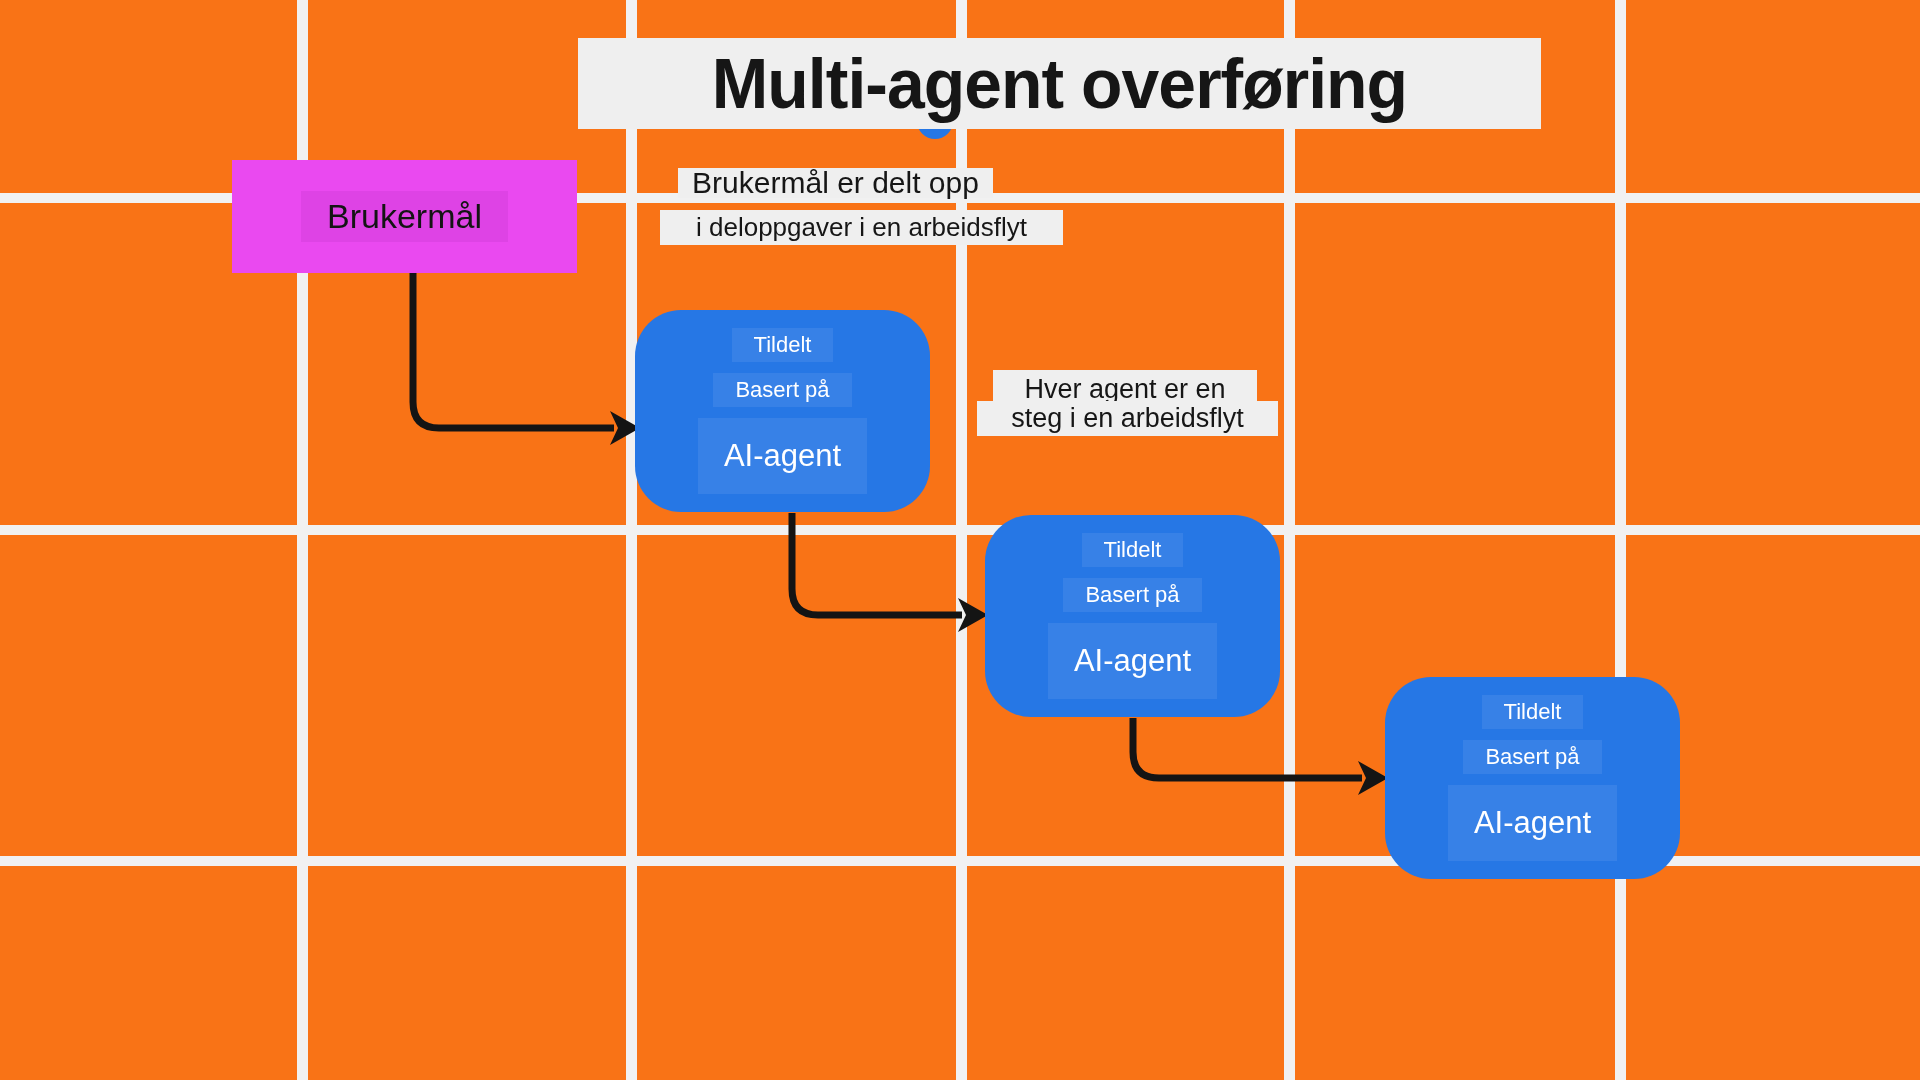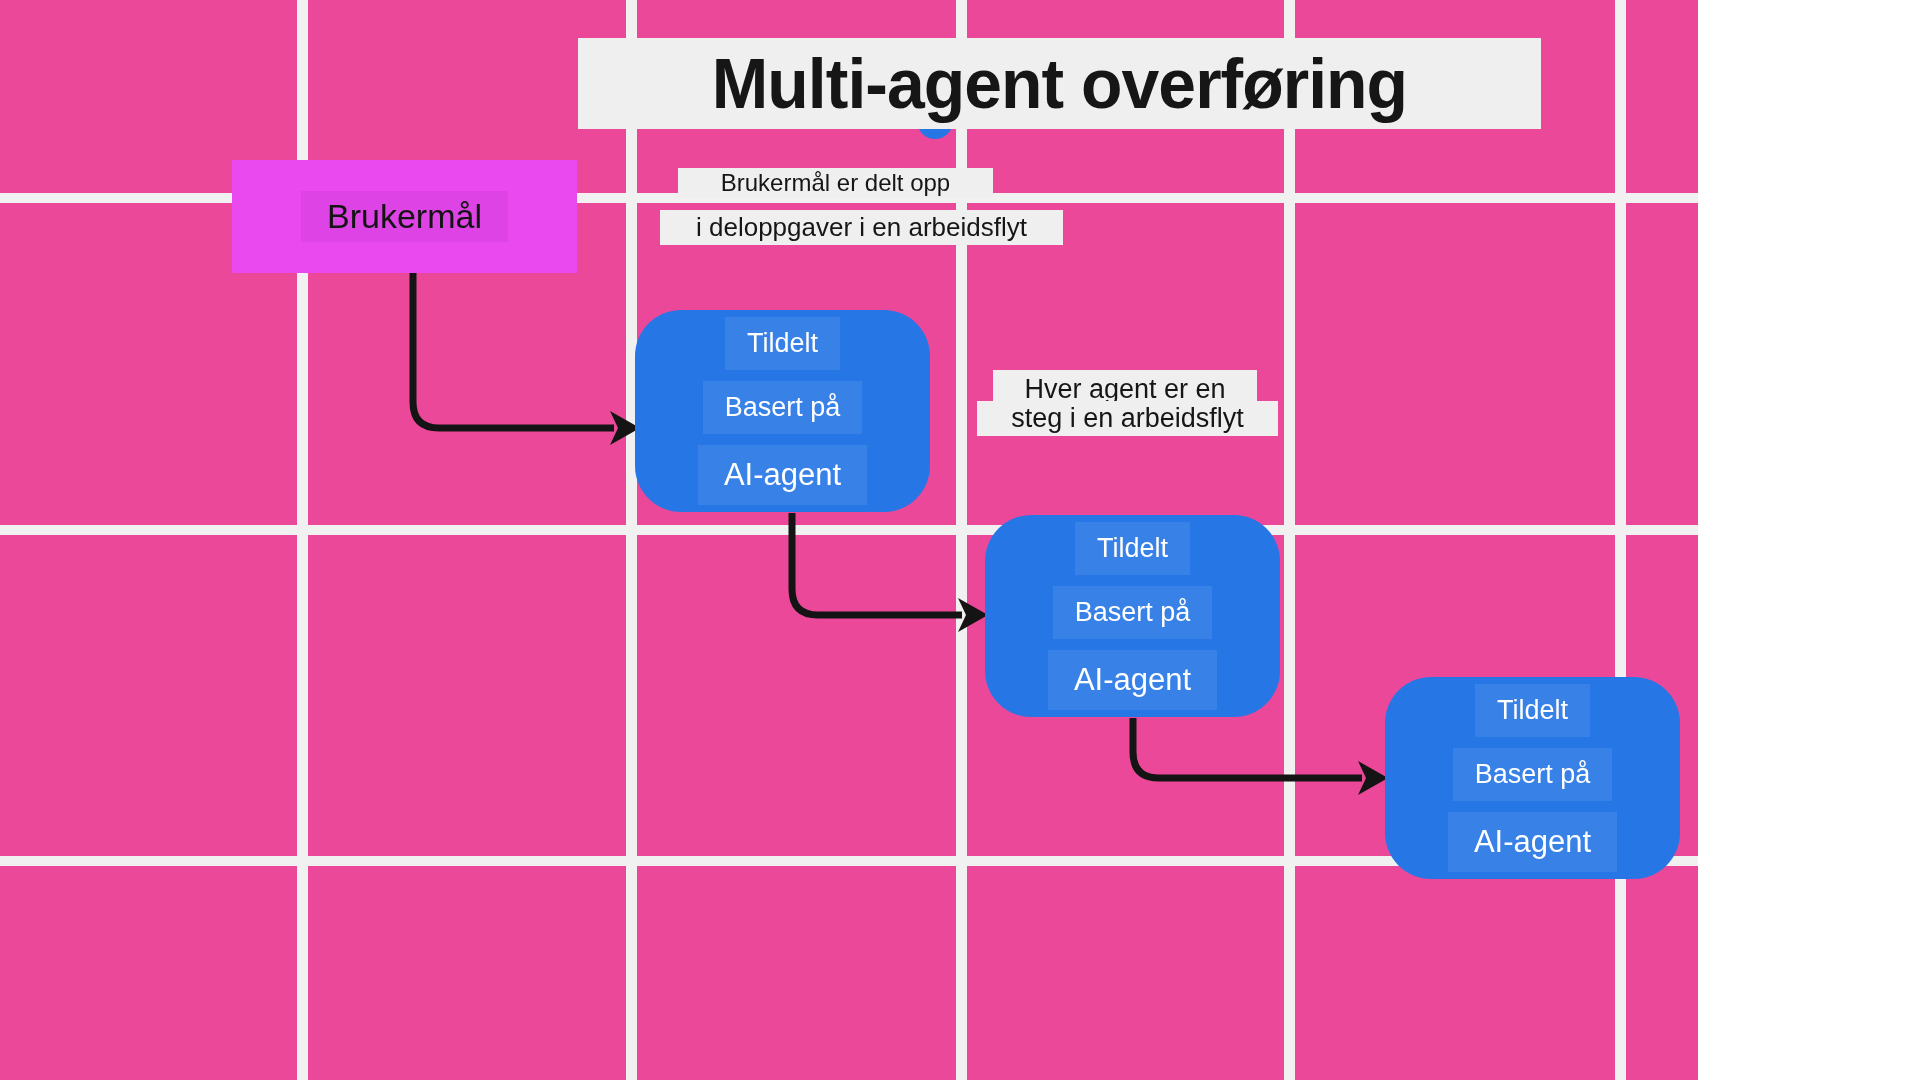--- a/index.html
+++ b/index.html
@@ -1,47 +1,47 @@
 <!DOCTYPE html>
 <html><head>
 <meta charset="utf-8">
 <style>
   html,body{margin:0;padding:0;background:#fff;}
-  #stage{position:relative;width:1698px;height:1080px;overflow:hidden;
-         font-family:"Liberation Sans",sans-serif;background:#ec4899;text-decoration:underline;}
+  #stage{position:relative;width:1920px;height:1080px;overflow:hidden;
+         font-family:"Liberation Sans",sans-serif;background:#f97316;text-decoration:underline;}
 
   
   .grid-v{position:absolute;top:0;width:11px;height:1080px;background:#f1f1f1;}
   .grid-h{position:absolute;left:0;height:10px;width:1920px;background:#f1f1f1;}
 
   
   .band{position:absolute;background:#efefef;display:flex;align-items:center;justify-content:center;color:#161616;}
 
   #title-band{left:578px;top:38px;width:963px;height:91px;}
   #title-band .t{font-size:70px;font-weight:600;letter-spacing:-1px;transform:scaleX(.97);white-space:nowrap;}
 
   #blue-dot{position:absolute;left:917px;top:103px;width:36px;height:36px;border-radius:50%;background:#2677e5;}
 
   
   #goal-box{position:absolute;left:232px;top:160px;width:345px;height:113px;background:#ea49f0;
             display:flex;align-items:center;justify-content:center;}
   #goal-inner{background:rgba(120,20,140,0.10);padding:6px 26px;font-size:34px;font-weight:500;color:#141414;white-space:nowrap;}
 
   
   .cap{white-space:nowrap;font-weight:500;}
-  #cap-split-1{left:678px;top:168px;width:315px;height:30px;font-size:24px;}
+  #cap-split-1{left:678px;top:168px;width:315px;height:30px;font-size:30px;}
   #cap-split-2{left:660px;top:210px;width:403px;height:35px;font-size:26px;}
   #cap-step-1{left:993px;top:370px;width:264px;height:38px;font-size:27px;}
   #cap-step-2{left:977px;top:401px;width:301px;height:35px;font-size:27px;}
 
   
   .agent-box{position:absolute;width:295px;height:202px;border-radius:46px;background:#2677e5;
              display:flex;flex-direction:column;align-items:center;justify-content:center;gap:11px;color:#fff;}
-  .agent-box .lbl{background:rgba(255,255,255,0.08);padding:11px 22px;font-size:27px;font-weight:500;white-space:nowrap;}
-  .agent-box .lbl.big{font-size:31px;padding:12px 26px;}
+  .agent-box .lbl{background:rgba(255,255,255,0.08);padding:4px 22px;font-size:22px;font-weight:500;white-space:nowrap;}
+  .agent-box .lbl.big{font-size:31px;padding:20px 26px;}
   #agent-1{left:635px;top:310px;}
   #agent-2{left:985px;top:515px;}
   #agent-3{left:1385px;top:677px;}
 
   
   #arrows{position:absolute;left:0;top:0;width:1920px;height:1080px;pointer-events:none;}
   #arrows path{stroke:#141414;stroke-width:7;fill:none;}
   #arrows polygon{fill:#141414;}
 
   

